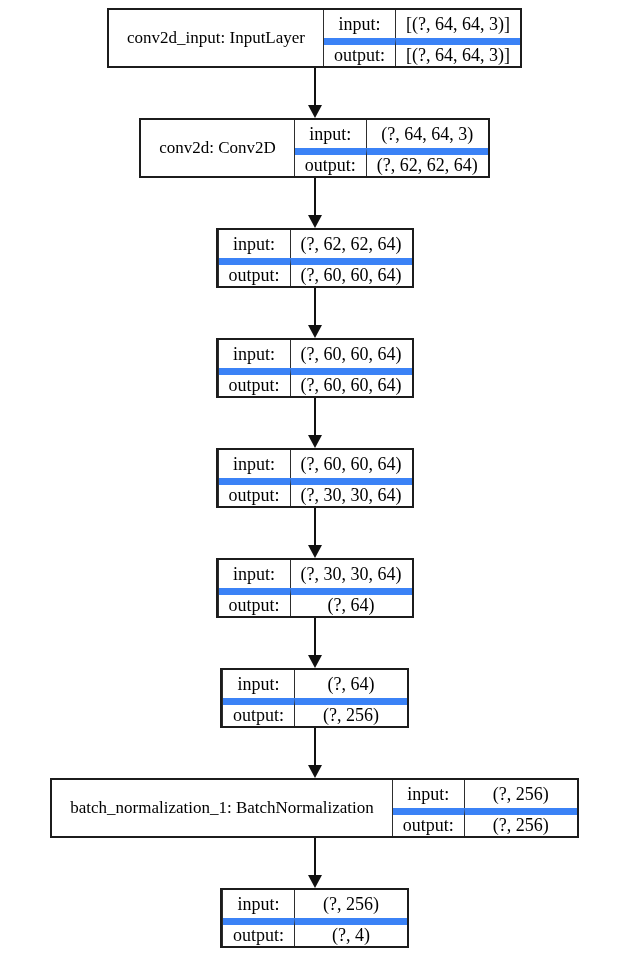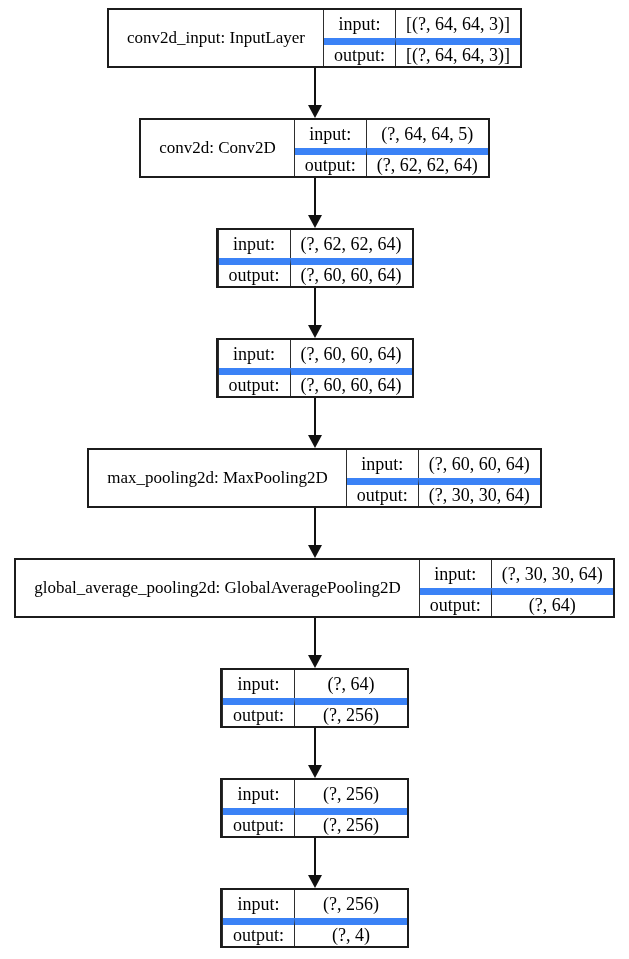--- a/index.html
+++ b/index.html
@@ -102,21 +102,21 @@
 
   <div class="arrow">
     <div class="arrow-shaft"></div>
     <div class="arrow-head"></div>
   </div>
 
   <div class="node">
     <div class="name-cell">conv2d: Conv2D</div>
     <div class="io-grid">
       <div class="cell io-label">input:</div>
-      <div class="cell io-value">(?, 64, 64, 5)</div>
+      <div class="cell io-value">(?, 64, 64, 3)</div>
       <div class="cell io-label row2">output:</div>
       <div class="cell io-value row2">(?, 62, 62, 64)</div>
     </div>
   </div>
 
   <div class="arrow">
     <div class="arrow-shaft"></div>
     <div class="arrow-head"></div>
   </div>
 
@@ -142,36 +142,34 @@
       <div class="cell io-value row2">(?, 60, 60, 64)</div>
     </div>
   </div>
 
   <div class="arrow">
     <div class="arrow-shaft"></div>
     <div class="arrow-head"></div>
   </div>
 
   <div class="node">
-    <div class="name-cell">max_pooling2d: MaxPooling2D</div>
     <div class="io-grid">
       <div class="cell io-label">input:</div>
       <div class="cell io-value">(?, 60, 60, 64)</div>
       <div class="cell io-label row2">output:</div>
       <div class="cell io-value row2">(?, 30, 30, 64)</div>
     </div>
   </div>
 
   <div class="arrow">
     <div class="arrow-shaft"></div>
     <div class="arrow-head"></div>
   </div>
 
   <div class="node">
-    <div class="name-cell">global_average_pooling2d: GlobalAveragePooling2D</div>
     <div class="io-grid">
       <div class="cell io-label">input:</div>
       <div class="cell io-value">(?, 30, 30, 64)</div>
       <div class="cell io-label row2">output:</div>
       <div class="cell io-value row2">(?, 64)</div>
     </div>
   </div>
 
   <div class="arrow">
     <div class="arrow-shaft"></div>
@@ -186,20 +184,21 @@
       <div class="cell io-value row2">(?, 256)</div>
     </div>
   </div>
 
   <div class="arrow">
     <div class="arrow-shaft"></div>
     <div class="arrow-head"></div>
   </div>
 
   <div class="node">
+    <div class="name-cell">batch_normalization_1: BatchNormalization</div>
     <div class="io-grid">
       <div class="cell io-label">input:</div>
       <div class="cell io-value">(?, 256)</div>
       <div class="cell io-label row2">output:</div>
       <div class="cell io-value row2">(?, 256)</div>
     </div>
   </div>
 
   <div class="arrow">
     <div class="arrow-shaft"></div>

